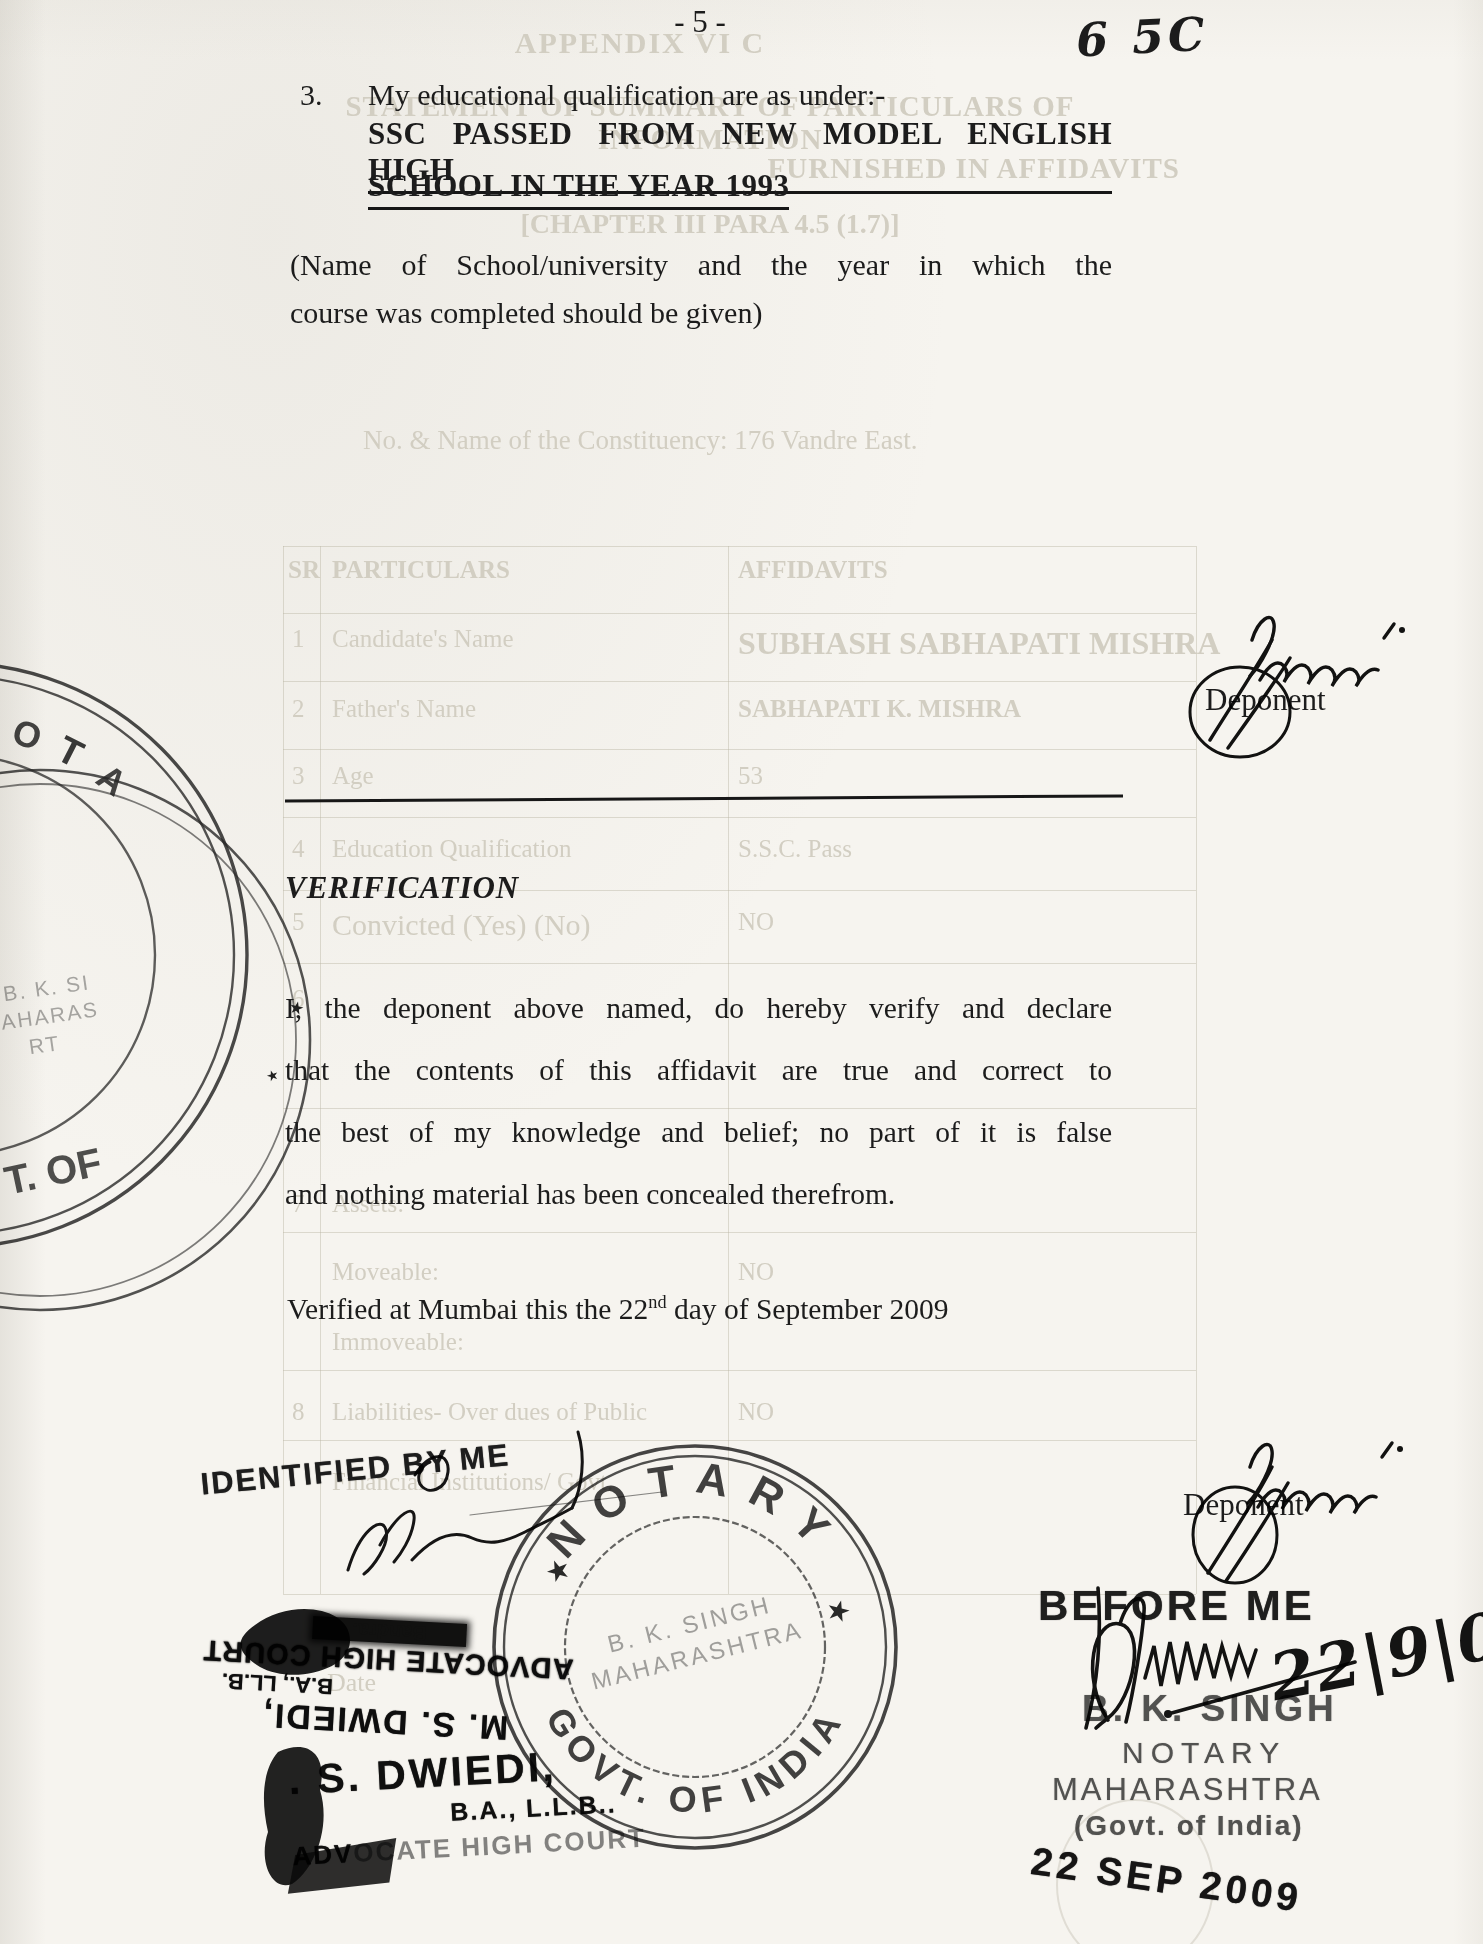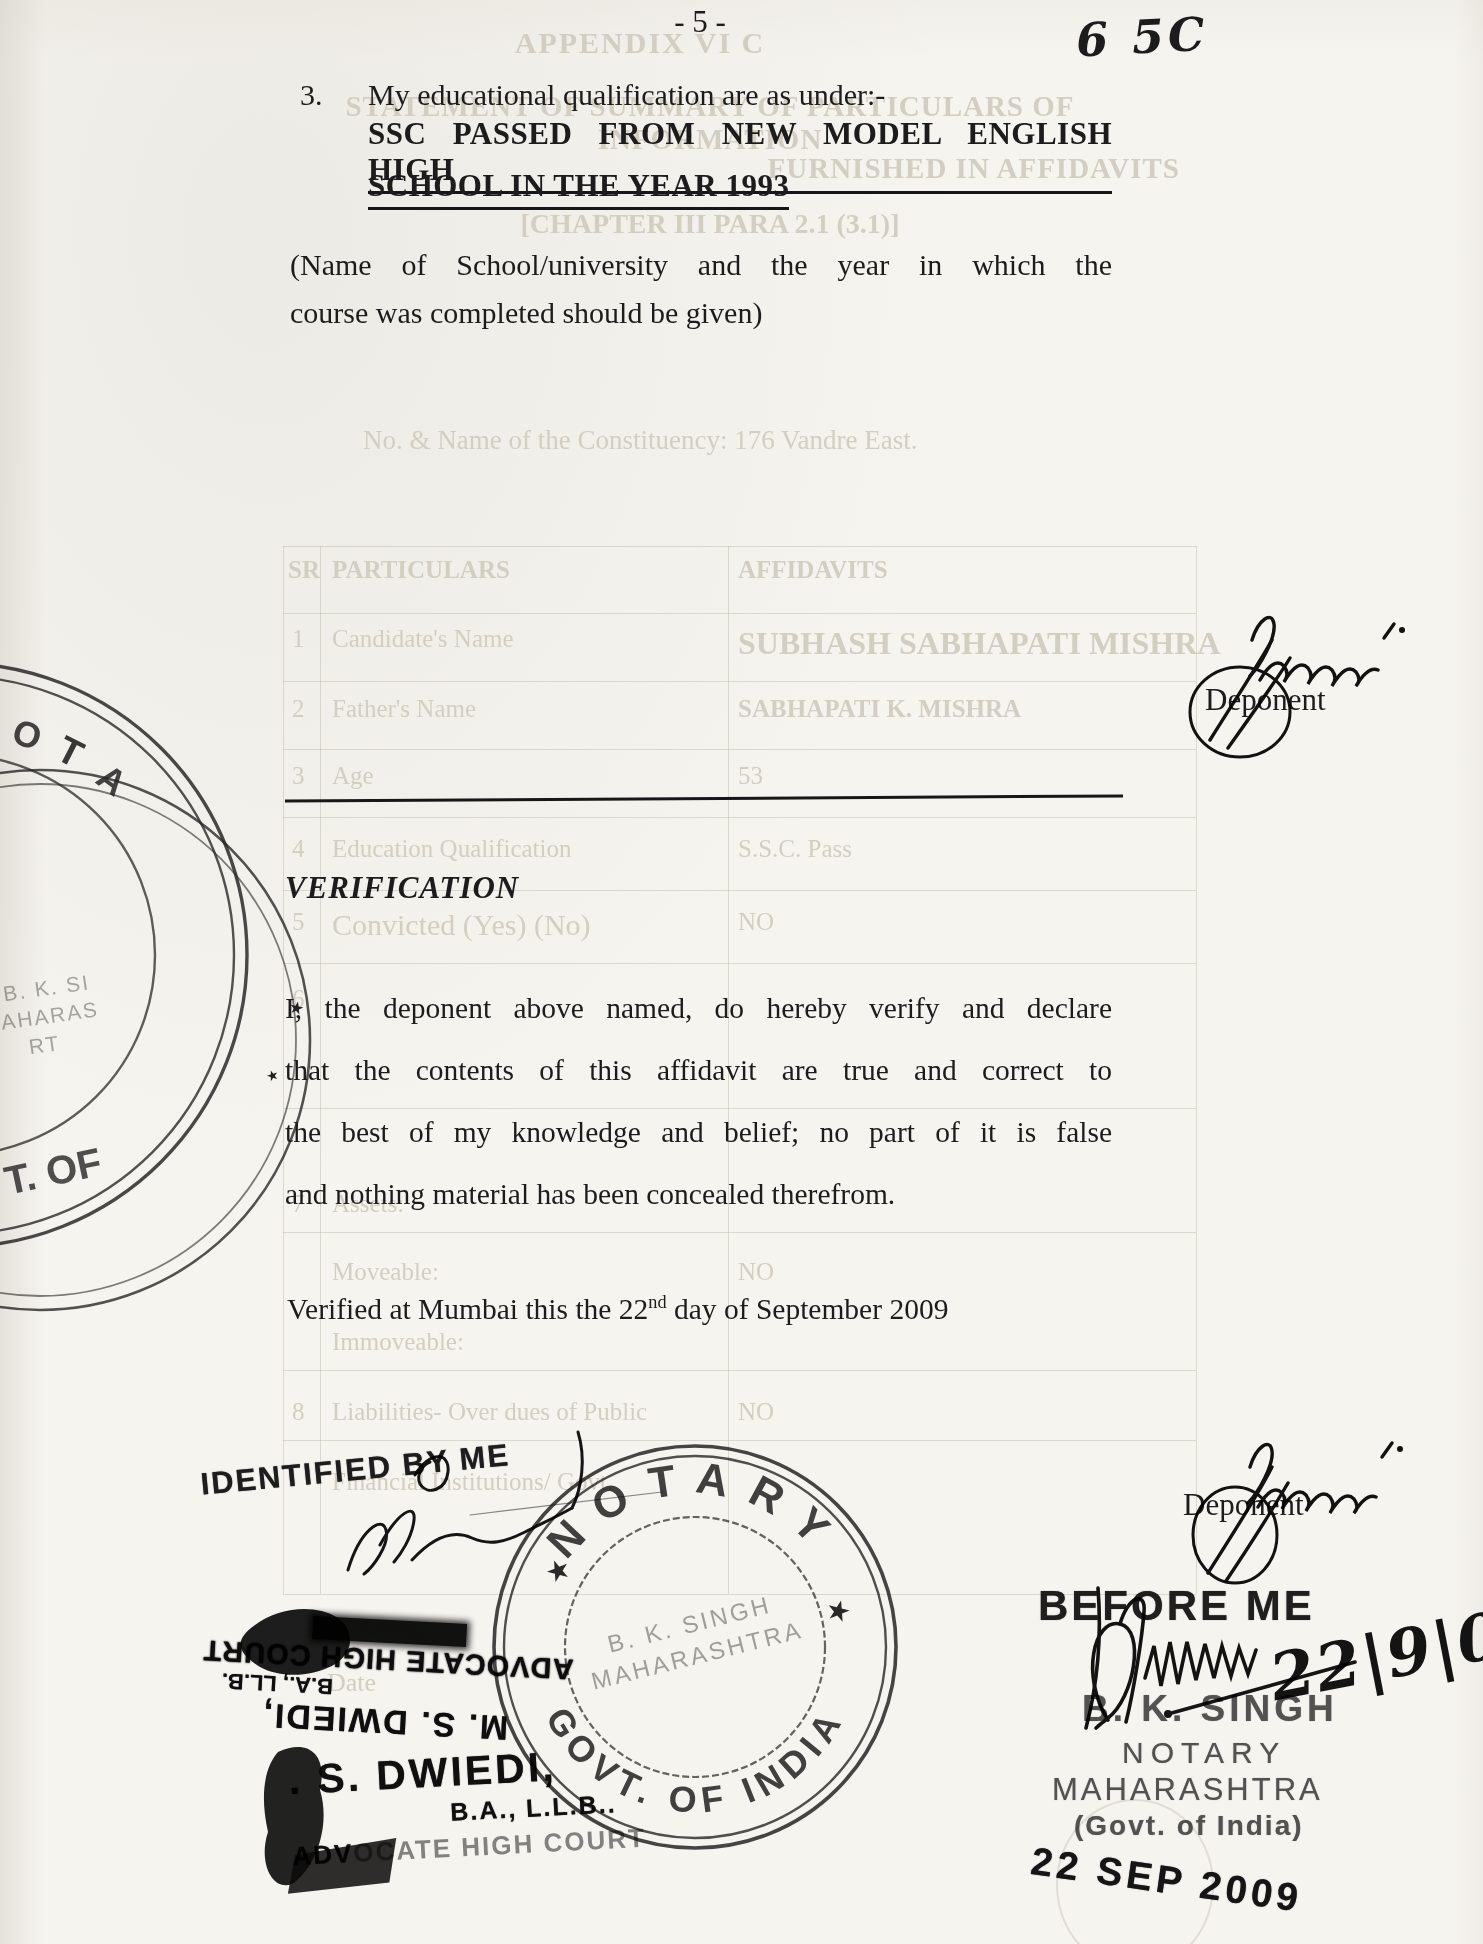--- a/index.html
+++ b/index.html
@@ -34,21 +34,21 @@
   svg{overflow:visible;}
 </style>
 </head>
 <body>
 
 <div class="paper-shade"></div>
 
 <div class="abs ghost ghost-bold" style="left:0;width:1280px;top:26px;text-align:center;font-size:30px;letter-spacing:2px;">APPENDIX VI C</div>
 <div class="abs ghost ghost-bold" style="left:240px;width:940px;top:90px;text-align:center;font-size:29px;letter-spacing:1px;">STATEMENT OF SUMMARY OF PARTICULARS OF INFORMATION</div>
 <div class="abs ghost ghost-bold" style="left:240px;width:940px;top:152px;text-align:right;font-size:29px;letter-spacing:1px;">FURNISHED IN AFFIDAVITS</div>
-<div class="abs ghost ghost-bold" style="left:240px;width:940px;top:208px;text-align:center;font-size:28px;">[CHAPTER III PARA 2.1 (3.1)]</div>
+<div class="abs ghost ghost-bold" style="left:240px;width:940px;top:208px;text-align:center;font-size:28px;">[CHAPTER III PARA 4.5 (1.7)]</div>
 <div class="abs ghost" style="left:363px;top:408px;font-size:27px;margin-top:17px;">No. &amp; Name of the Constituency: 176 Vandre East.</div>
 
 <div>
   <div class="gline" style="left:283px;top:546px;width:1px;height:1048px;"></div>
   <div class="gline" style="left:320px;top:546px;width:1px;height:1048px;"></div>
   <div class="gline" style="left:728px;top:546px;width:1px;height:1048px;"></div>
   <div class="gline" style="left:1196px;top:546px;width:1px;height:1048px;"></div>
   <div class="gline" style="left:283px;top:546px;width:913px;height:1px;"></div>
   <div class="gline" style="left:283px;top:613px;width:913px;height:1px;"></div>
   <div class="gline" style="left:283px;top:681px;width:913px;height:1px;"></div>

